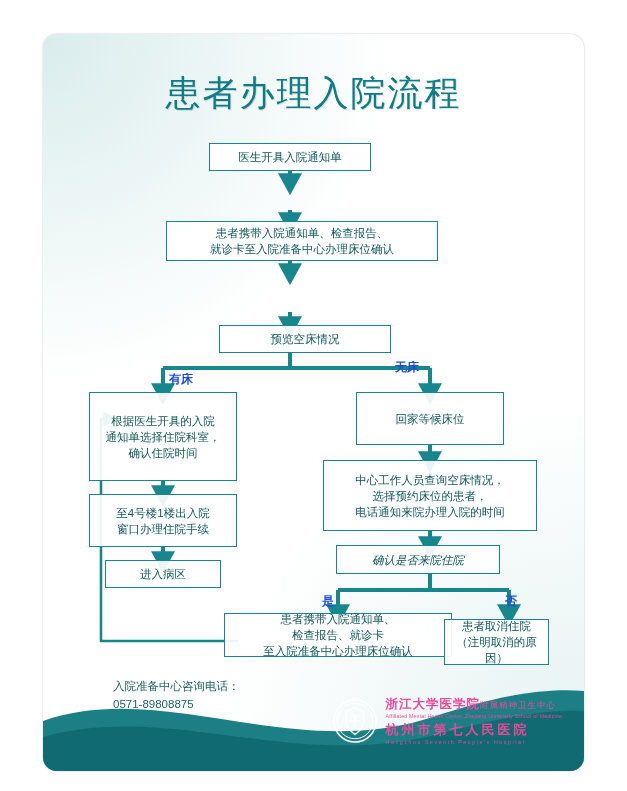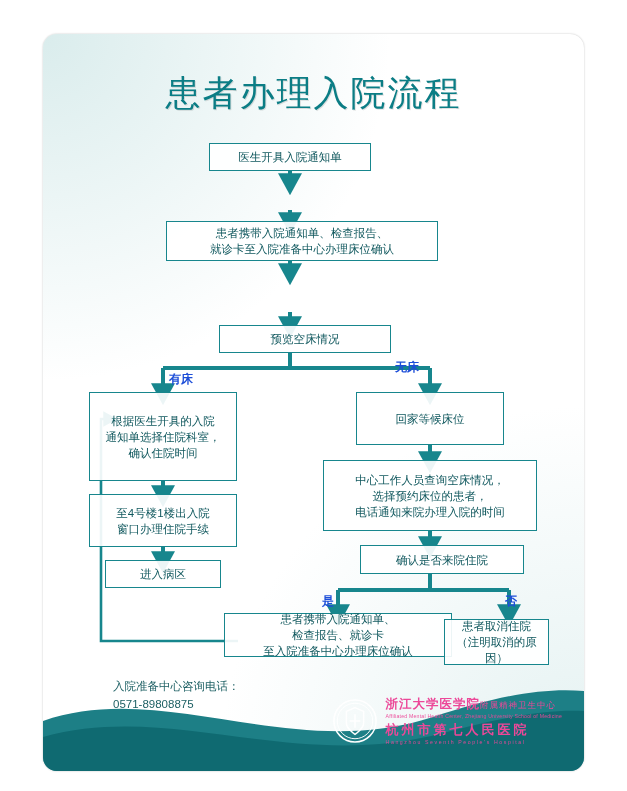--- a/index.html
+++ b/index.html
@@ -153,21 +153,21 @@
 窗口办理住院手续</div>
 
     <div class="node" style="left:62px; top:526px; width:116px; height:28px;">进入病区</div>
 
     <div class="node" style="left:313px; top:358px; width:148px; height:53px;">回家等候床位</div>
 
     <div class="node" style="left:280px; top:426px; width:214px; height:71px;">中心工作人员查询空床情况，
 选择预约床位的患者，
 电话通知来院办理入院的时间</div>
 
-    <div class="node" style="left:317px; top:511px; width:164px; height:29px;">确认是否来院住院</div>
+    <div class="node" style="left:293px; top:511px; width:164px; height:29px;font-style:italic;">确认是否来院住院</div>
 
     <div class="label" style="left:279px; top:559px;">是</div>
     <div class="label" style="left:462px; top:559px;">否</div>
 
     <div class="node" style="left:181px; top:579px; width:228px; height:44px;">患者携带入院通知单、
 检查报告、就诊卡
 至入院准备中心办理床位确认</div>
 
     <div class="node" style="left:401px; top:585px; width:105px; height:46px;">患者取消住院
 （注明取消的原因）</div>

